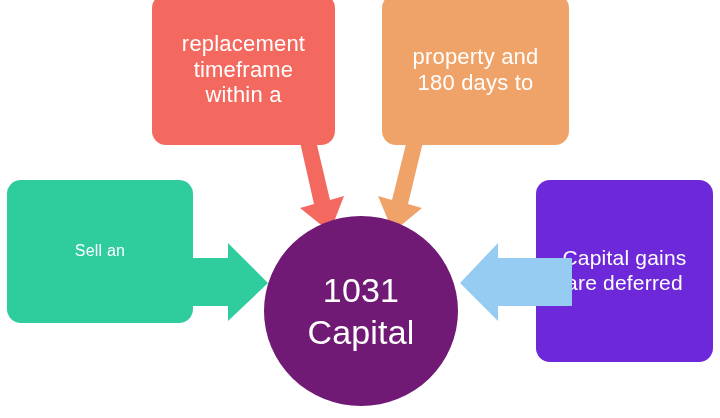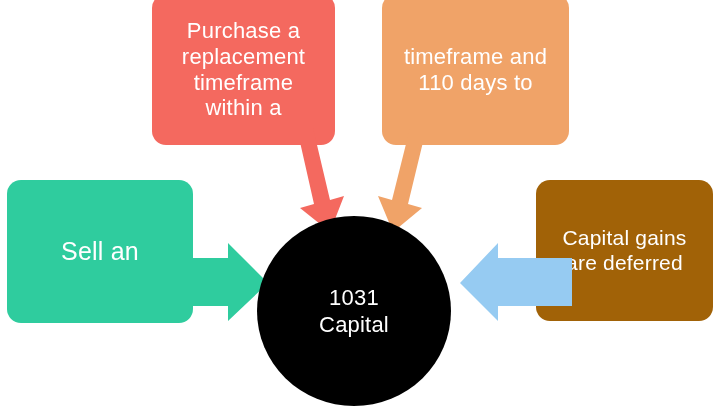--- a/index.html
+++ b/index.html
@@ -56,44 +56,44 @@
     padding: 0 12px;
   }
 
   
   #box-sell {
     left: 7px;
     top: 180px;
     width: 186px;
     height: 143px;
     background: #2FCC9E;
-    font-size: 25px;
+    font-size: 16px;
     padding: 0 10px;
   }
 
   
   #box-capital {
     left: 536px;
     top: 180px;
     width: 177px;
-    height: 141px;
-    background: #a16207;
+    height: 182px;
+    background: #6d28d9;
     font-size: 21px;
     padding: 0 10px;
   }
 
   
   #hub-circle {
-    left: 257px;
+    left: 264px;
     top: 216px;
     width: 194px;
     height: 190px;
     border-radius: 50%;
-    background: #000000;
-    font-size: 22px;
+    background: #701a75;
+    font-size: 34px;
     z-index: 5;
   }
   #hub-circle .hub-label {
     line-height: 1.25;
   }
 
   
   #arrow-layer {
     position: absolute;
     left: 0;
@@ -123,31 +123,30 @@
       <path d="M 150,258 L 228,258 L 228,243 L 268,283 L 228,321 L 228,306 L 150,306 Z" fill="#2FCC9E"></path>
     </g>
 
     <g>
       <path d="M 572,258 L 498,258 L 498,243 L 460,283 L 498,321 L 498,306 L 572,306 Z" fill="#96CBF2"></path>
     </g>
   </svg>
 
   <div class="node box" id="box-purchase">
     <div>
-      <span class="txt">Purchase a</span>
       <span class="txt">replacement</span>
       <span class="txt">timeframe</span>
       <span class="txt">within a</span>
     </div>
   </div>
 
   <div class="node box" id="box-deadline">
     <div>
-      <span class="txt">timeframe and</span>
-      <span class="txt">110 days to</span>
+      <span class="txt">property and</span>
+      <span class="txt">180 days to</span>
     </div>
   </div>
 
   <div class="node box" id="box-sell">
     <div>
       <span class="txt">Sell an</span>
     </div>
   </div>
 
   <div class="node box" id="box-capital">

